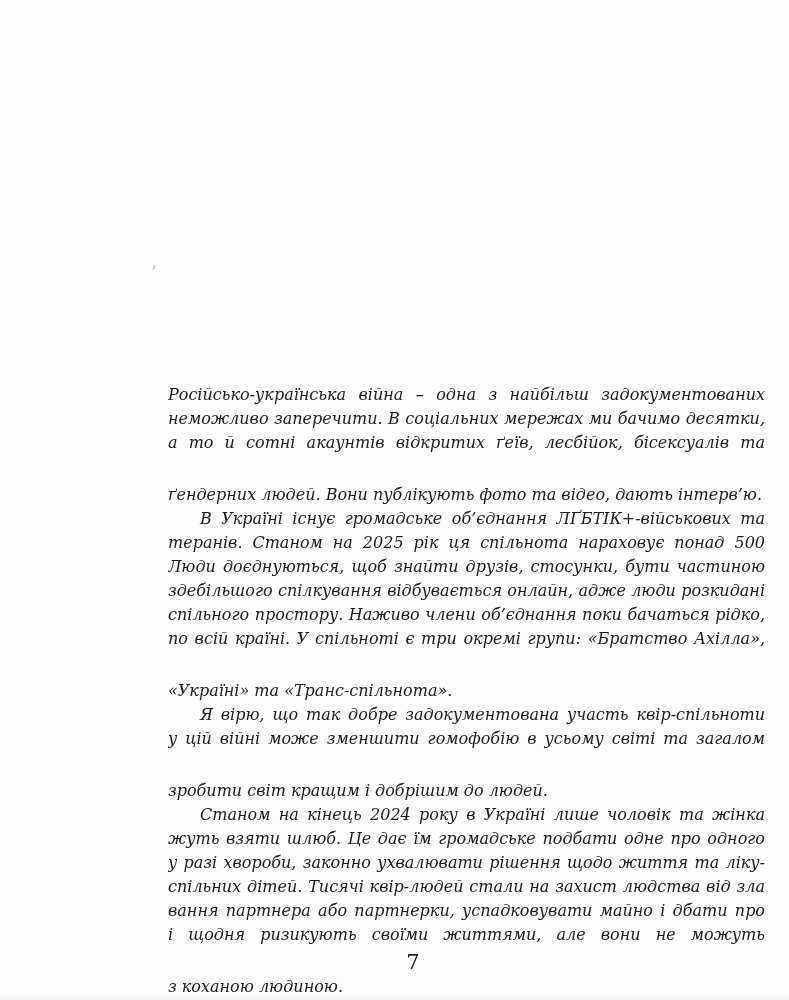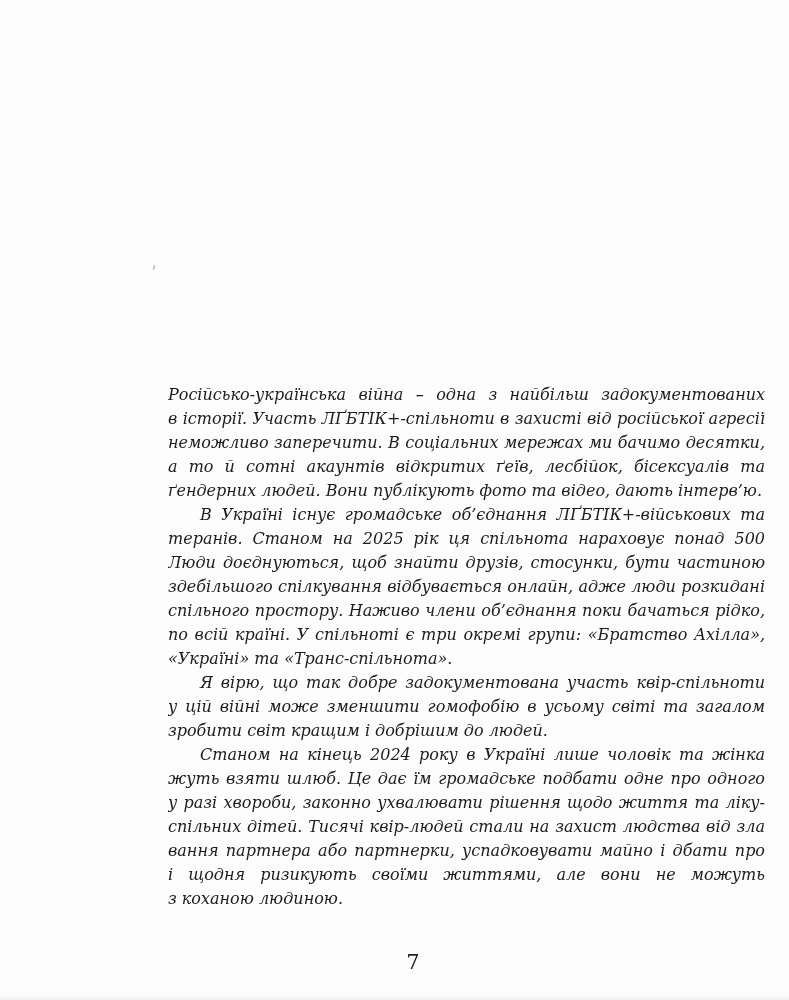--- a/index.html
+++ b/index.html
@@ -30,20 +30,21 @@
     overflow: hidden;
     text-align: justify;
     text-align-last: justify;
     color: #1c1c1c;
     font-feature-settings: "onum";
     hyphens: none;
     white-space: normal;
   }
   .line.last {
     text-align-last: left;
+    margin-top: 28px;
   }
   .line.indent {
     text-indent: 32px;
   }
   .page-number {
     position: absolute;
     top: 948px;
     left: 368px;
     width: 90px;
     height: 28px;
@@ -73,21 +74,20 @@
     background: linear-gradient(to bottom, rgba(0,0,0,0), rgba(0,0,0,0.055));
   }
 </style>
 </head>
 <body>
 
 <div class="page">
   <span class="speck"></span>
   <div class="text-block" id="textBlock">
       <div class="line">Російсько-українська війна – одна з найбільш задокументованих</div>
-      <div class="line">в історії. Участь ЛҐБТІК+-спільноти в захисті від російської агресії</div>
       <div class="line">неможливо заперечити. В соціальних мережах ми бачимо десятки,</div>
       <div class="line">а то й сотні акаунтів відкритих ґеїв, лесбійок, бісексуалів та транс-</div>
       <div class="line last">ґендерних людей. Вони публікують фото та відео, дають інтерв’ю.</div>
       <div class="line indent">В Україні існує громадське об’єднання ЛҐБТІК+-військових та ве-</div>
       <div class="line">теранів. Станом на 2025 рік ця спільнота нараховує понад 500 людей.</div>
       <div class="line">Люди доєднуються, щоб знайти друзів, стосунки, бути частиною</div>
       <div class="line">здебільшого спілкування відбувається онлайн, адже люди розкидані</div>
       <div class="line">спільного простору. Наживо члени об’єднання поки бачаться рідко,</div>
       <div class="line">по всій країні. У спільноті є три окремі групи: «Братство Ахілла»,</div>
       <div class="line last">«Україні» та «Транс-спільнота».</div>

